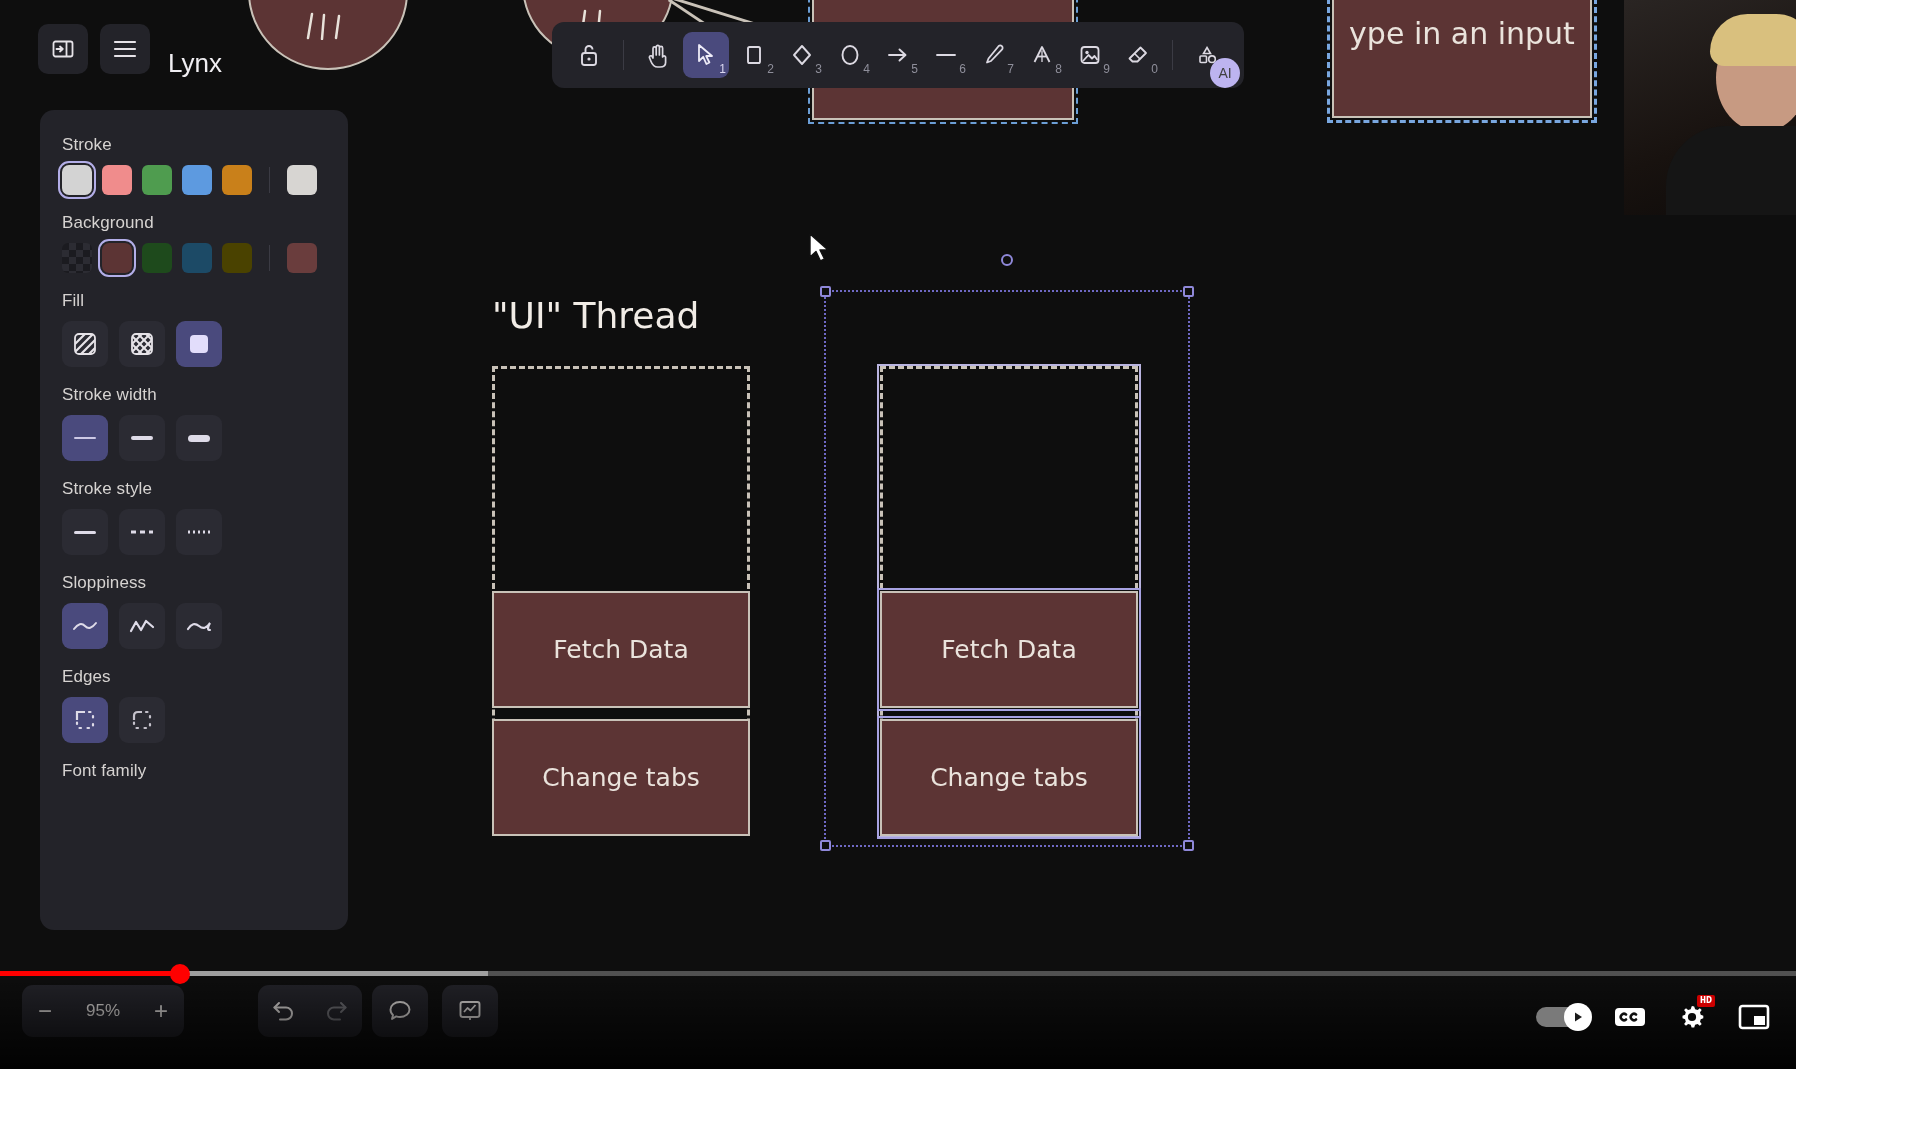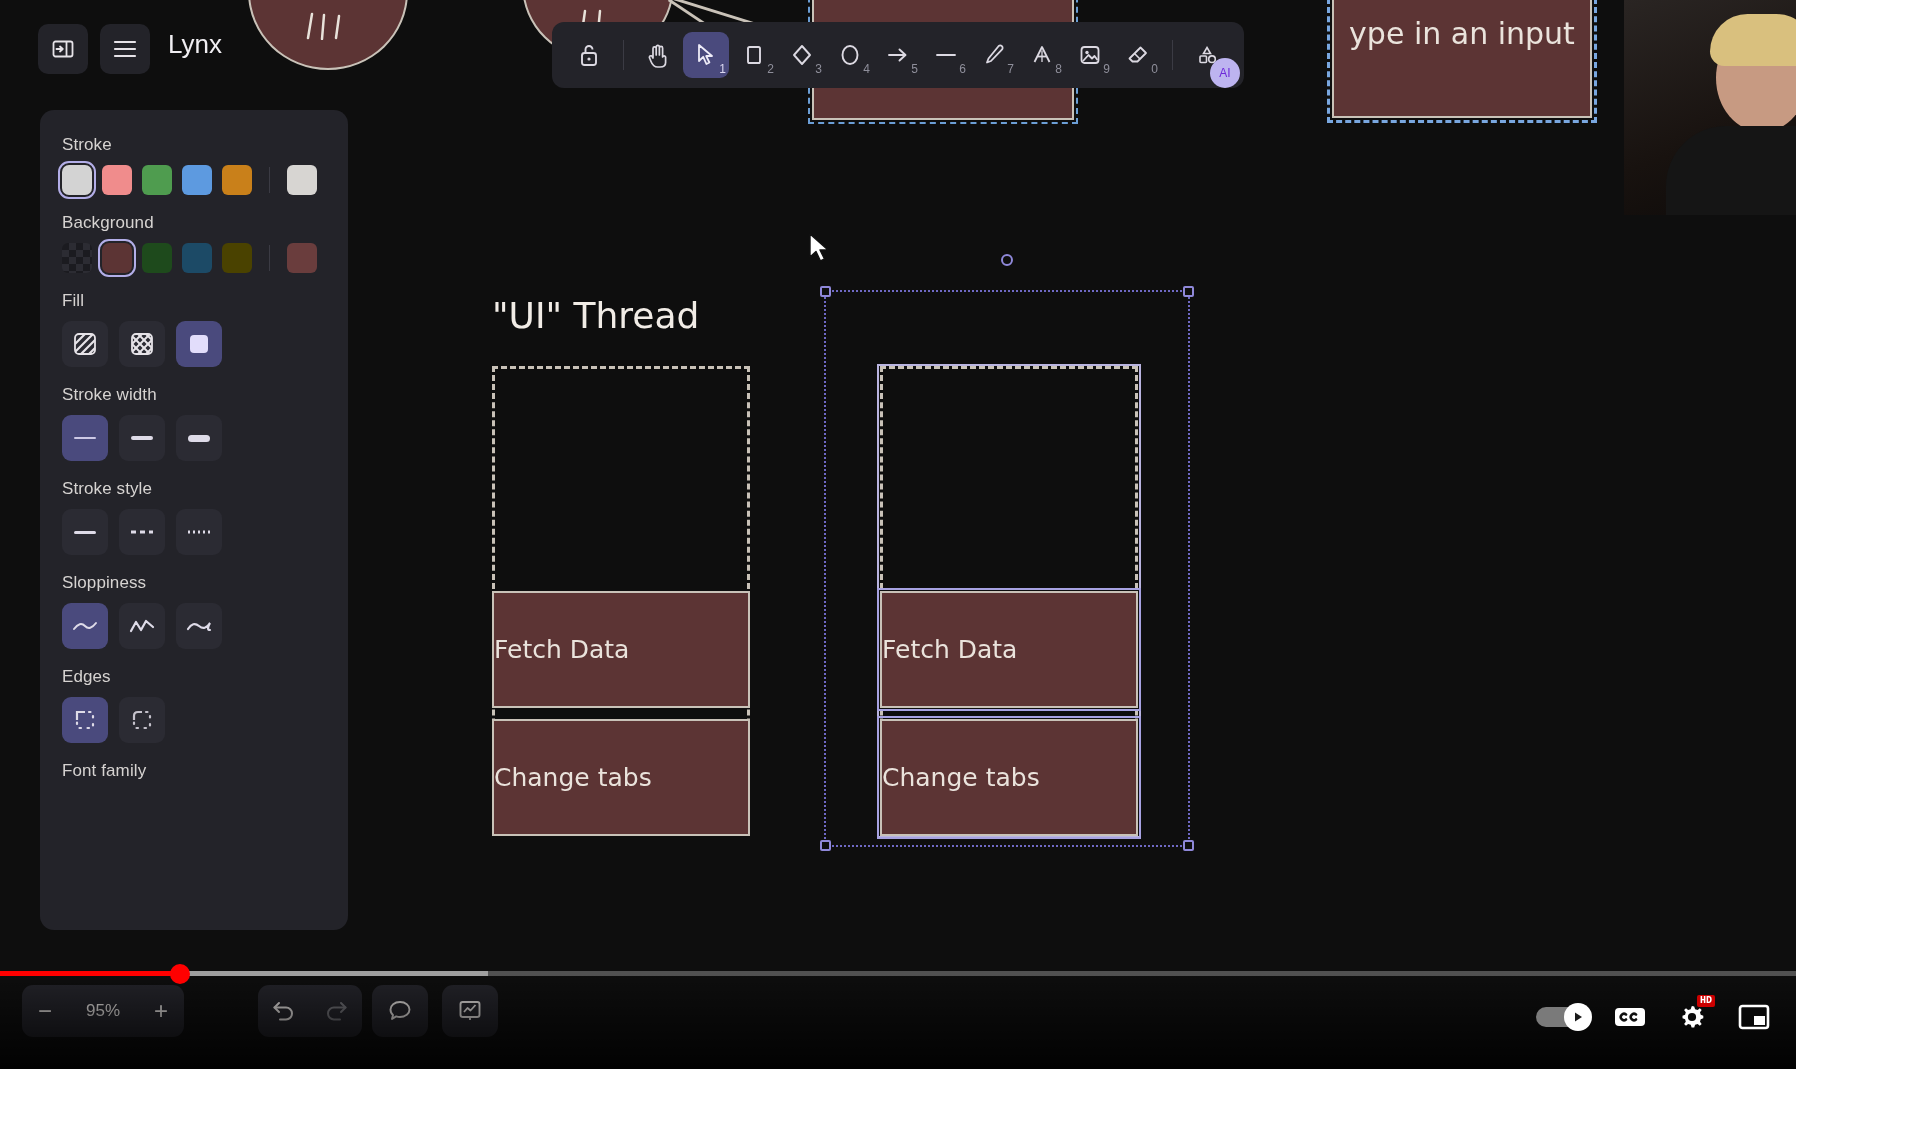--- a/index.html
+++ b/index.html
@@ -78,21 +78,21 @@
   #fw-outer { left: 880px; top: 366px; width: 258px; height: 467px; }
 
   .solid-box {
     position: absolute; border: 2px solid #b9b4e0; background: transparent;
   }
   #fw-inner-solid { left: 877px; top: 364px; width: 264px; height: 474px; }
 
   
   .fill-box {
     position: absolute; background: #5c3434; border: 2px solid #c9c2b8;
-    display: flex; align-items: center; 
+    display: flex; align-items: center; justify-content: center;
   }
   .fill-box span {
     font-family: "DejaVu Sans", sans-serif;
     color: #eae3dc; font-size: 25px; white-space: nowrap;
   }
   #ui-fetch   { left: 492px; top: 591px; width: 258px; height: 117px; }
   #ui-change  { left: 492px; top: 719px; width: 258px; height: 117px; }
   #fw-fetch   { left: 880px; top: 591px; width: 258px; height: 117px; }
   #fw-change  { left: 880px; top: 719px; width: 258px; height: 117px; }
 
@@ -187,22 +187,22 @@
   }
   .tool.active { background: #4a4a7d; }
   .tool .num {
     position: absolute; right: 3px; bottom: 2px;
     font-size: 12px; color: #8f8f9b;
   }
   .tool .num.on { color: #dcd9f2; }
   .tsep { width: 1px; height: 30px; background: #3b3b44; margin: 0 9px; }
   .ai-badge {
     position: absolute; right: -10px; bottom: -10px;
-    background: #bdb4f0; color: #6d28d9;
-    font-size: 12px; border-radius: 50%;
+    background: #bdb4f0; color: #404040;
+    font-size: 14px; border-radius: 50%;
     width: 30px; height: 30px;
     display: flex; align-items: center; justify-content: center;
   }
 
   
   .zoom-island {
     position: absolute; left: 22px; top: 985px;
     height: 52px; background: #232329; border-radius: 11px;
     display: flex; align-items: center; overflow: hidden;
   }
@@ -330,21 +330,21 @@
 
   
   .hdr-btn {
     position: absolute; width: 50px; height: 50px; border-radius: 10px;
     background: #232329;
     display: flex; align-items: center; justify-content: center;
   }
   #sidebar-toggle { left: 38px; top: 24px; }
   #menu-toggle { left: 100px; top: 24px; }
   #app-title {
-    position: absolute; left: 168px; top: 29px;
+    position: absolute; left: 168px; top: 48px;
     color: #f0eef2; font-size: 26px; text-align: center;
   }
 </style>
 </head>
 <body>
 
 <div id="root">
 
   <div class="stage">
 

